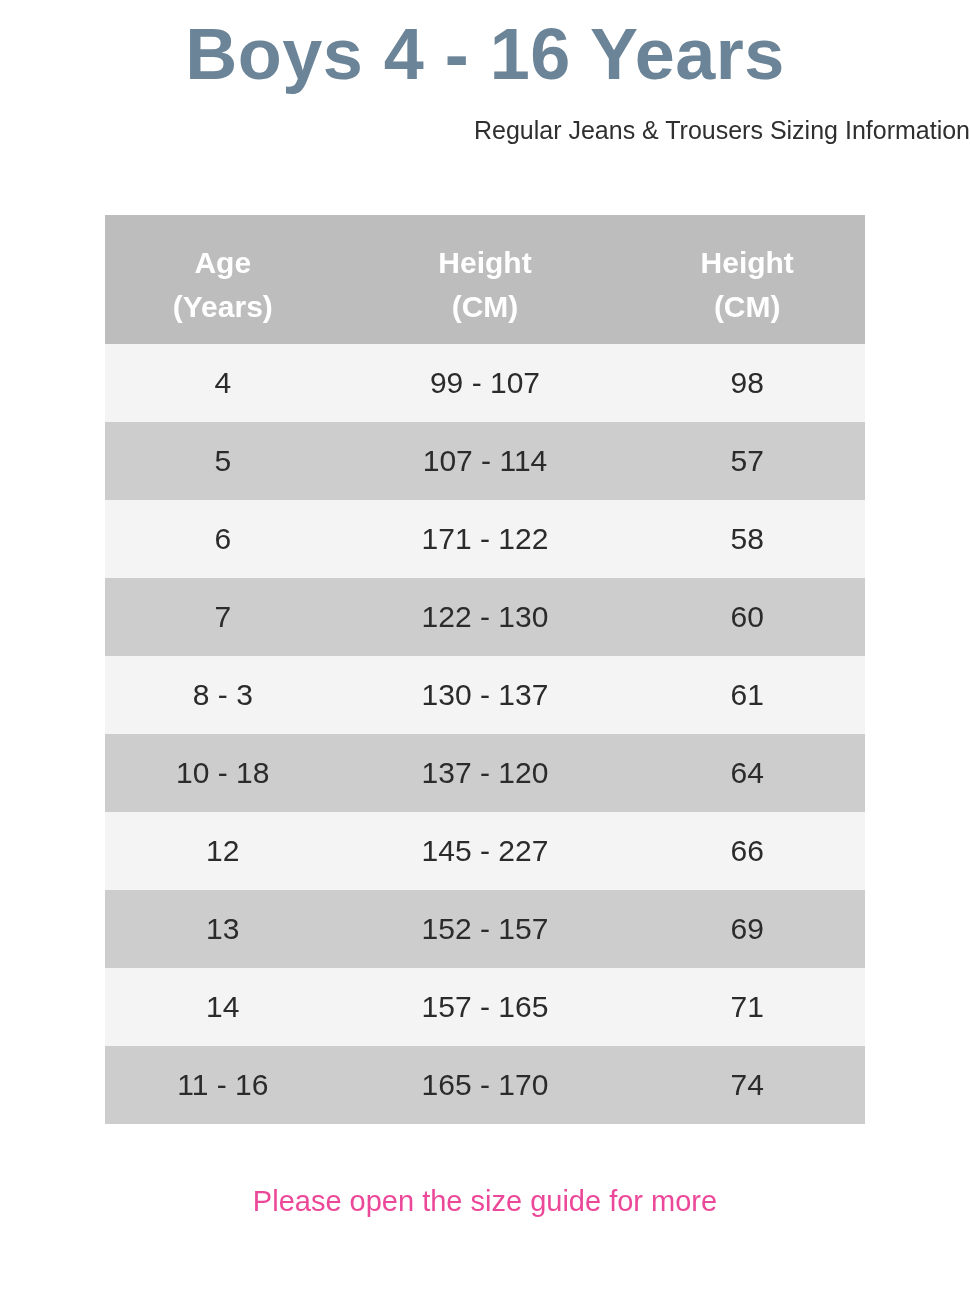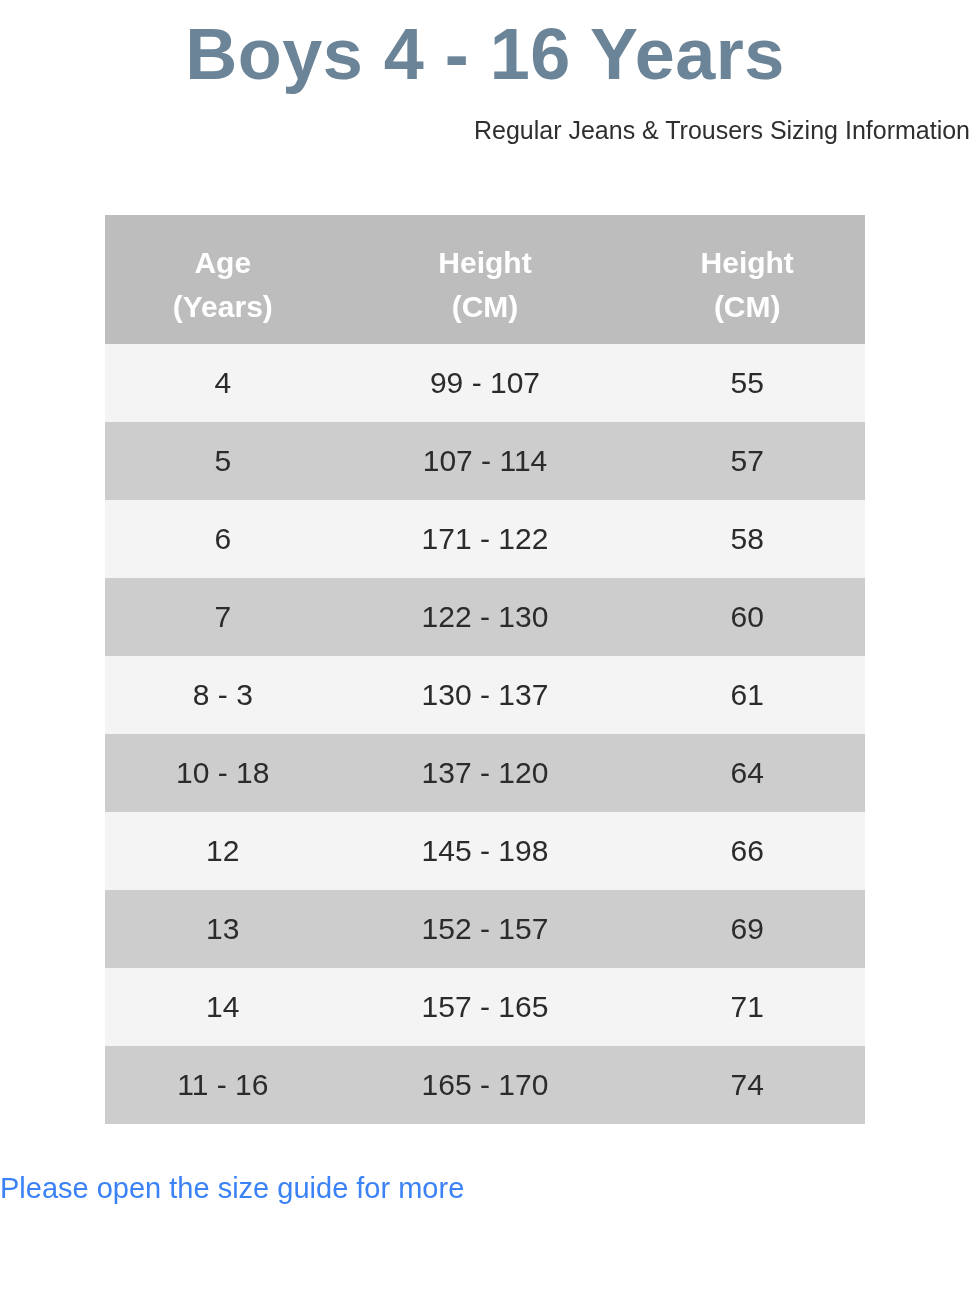--- a/index.html
+++ b/index.html
@@ -72,23 +72,24 @@
   table.size-table tbody tr.odd td {
     background: #f4f4f4;
   }
   table.size-table tbody tr.even td {
     background: #cdcdcd;
   }
   col.c-age { width: 31%; }
   col.c-height { width: 38%; }
   col.c-waist { width: 31%; }
   .footer-note {
+    text-align: center;
     font-size: 29px;
-    color: #3b82f6;
-    margin-top: 43px;
+    color: #ec4899;
+    margin-top: 56px;
     line-height: 1.5;
   }
   .footer-note div {
     display: block;
   }
 </style>
 </head>
 <body>
 
 <div class="page">
@@ -116,21 +117,21 @@
           <th>
             <span class="hdr-line1">Height</span>
             <span class="hdr-line2">(CM)</span>
           </th>
         </tr>
       </thead>
       <tbody>
         <tr class="odd">
           <td>4</td>
           <td>99 - 107</td>
-          <td>55</td>
+          <td>98</td>
         </tr>
         <tr class="even">
           <td>5</td>
           <td>107 - 114</td>
           <td>57</td>
         </tr>
         <tr class="odd">
           <td>6</td>
           <td>171 - 122</td>
           <td>58</td>
@@ -145,21 +146,21 @@
           <td>130 - 137</td>
           <td>61</td>
         </tr>
         <tr class="even">
           <td>10 - 18</td>
           <td>137 - 120</td>
           <td>64</td>
         </tr>
         <tr class="odd">
           <td>12</td>
-          <td>145 - 198</td>
+          <td>145 - 227</td>
           <td>66</td>
         </tr>
         <tr class="even">
           <td>13</td>
           <td>152 - 157</td>
           <td>69</td>
         </tr>
         <tr class="odd">
           <td>14</td>
           <td>157 - 165</td>

